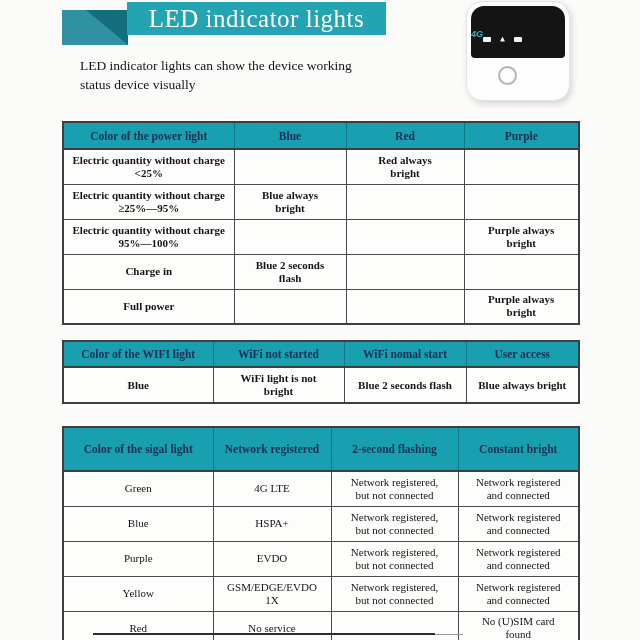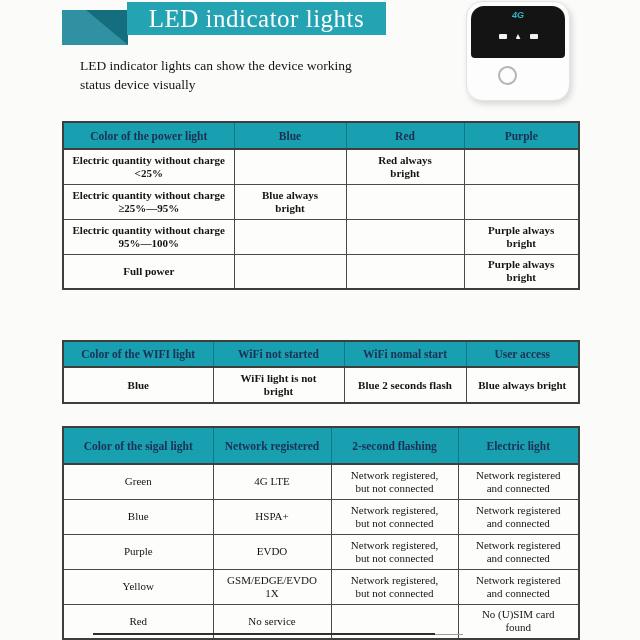--- a/index.html
+++ b/index.html
@@ -42,21 +42,21 @@
 
   
   .device {
     position:absolute; left:466px; top:1px; width:104px; height:100px;
     background:#fdfdfd; border:1px solid #e3e3e0; border-radius:16px;
     box-shadow:2px 3px 6px rgba(0,0,0,0.15);
   }
   .device .screen {
     position:absolute; left:4px; right:4px; top:4px; height:52px;
     background:#141414; border-radius:13px 13px 4px 4px;
-    display:flex; flex-direction:column; align-items:center;
+    display:flex; flex-direction:row; align-items:center;
   }
   .device .logo-4g {
     margin-top:4px; color:#35b5c7; font-size:9px; font-weight:bold;
     font-style:italic; font-family:"Liberation Sans", sans-serif;
   }
   .device .leds { display:flex; gap:9px; margin-top:14px; align-items:center; }
   .device .led { width:8px; height:5px; background:#f2f2f2; border-radius:1px; }
   .device .led.mid { width:5px; height:5px; clip-path:polygon(50% 0,100% 100%,0 100%); }
   .device .pwr-btn {
     position:absolute; left:31px; top:64px; width:19px; height:19px;
@@ -86,21 +86,21 @@
     font-size:11px; color:#141414;
     text-align:center; vertical-align:middle;
     white-space:pre-line; line-height:13px;
     font-family:"Liberation Serif", serif;
   }
   .t1 td, .t2 td { font-weight:bold; }
   .t3 td { font-weight:normal; }
 
   .t1 thead tr { height:27px; }  .t1 tbody tr { height:35px;padding-left:40px; }
   .t2 thead tr { height:26px; }  .t2 tbody tr { height:36px; }
-  .t3 thead tr { height:37px;margin-top:13px; }  .t3 tbody tr { height:35px; }
+  .t3 thead tr { height:44px;margin-top:13px; }  .t3 tbody tr { height:35px; }
 
   .t1 col.c1 { width:171px; } .t1 col.c2 { width:112px; } .t1 col.c3 { width:118px; } .t1 col.c4 { width:115px; }
   .t2 col.c1 { width:150px; } .t2 col.c2 { width:131px; } .t2 col.c3 { width:122px; } .t2 col.c4 { width:113px; }
   .t3 col.c1 { width:150px; } .t3 col.c2 { width:118px; } .t3 col.c3 { width:127px; } .t3 col.c4 { width:121px; }
 
   
   .bottom-rule {
     position:absolute; left:93px; top:633px; width:342px; height:2px;
     background:#2f2f2f;
   }
@@ -171,20 +171,27 @@
           </tr>
           <tr>
             <td>Electric quantity without charge
 95%—100%</td>
             <td></td>
             <td></td>
             <td>Purple always
 bright</td>
           </tr>
           <tr>
+            <td>Charge in</td>
+            <td>Blue 2 seconds
+flash</td>
+            <td></td>
+            <td></td>
+          </tr>
+          <tr>
             <td>Full power</td>
             <td></td>
             <td></td>
             <td>Purple always
 bright</td>
           </tr>
         </tbody>
       </table>
   </div>
 
@@ -222,21 +229,21 @@
           <col class="c1">
           <col class="c2">
           <col class="c3">
           <col class="c4">
         </colgroup>
     <thead>
           <tr>
             <th>Color of the sigal light</th>
             <th>Network registered</th>
             <th>2-second flashing</th>
-            <th>Electric light</th>
+            <th>Constant bright</th>
           </tr>
         </thead>
         <tbody>
           <tr>
             <td>Green</td>
             <td>4G LTE</td>
             <td>Network registered,
 but not connected</td>
             <td>Network registered
 and connected</td>

